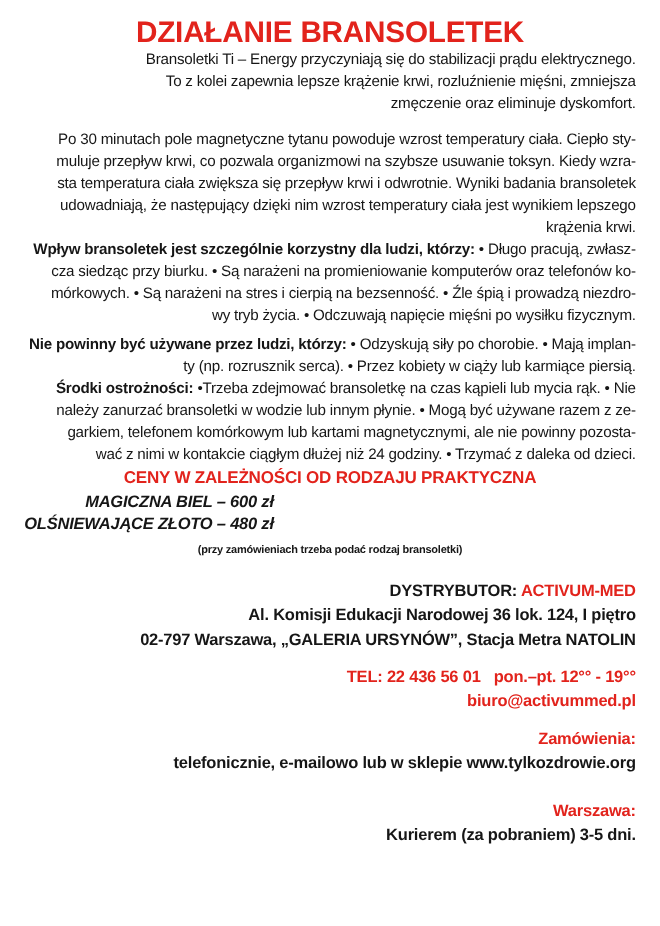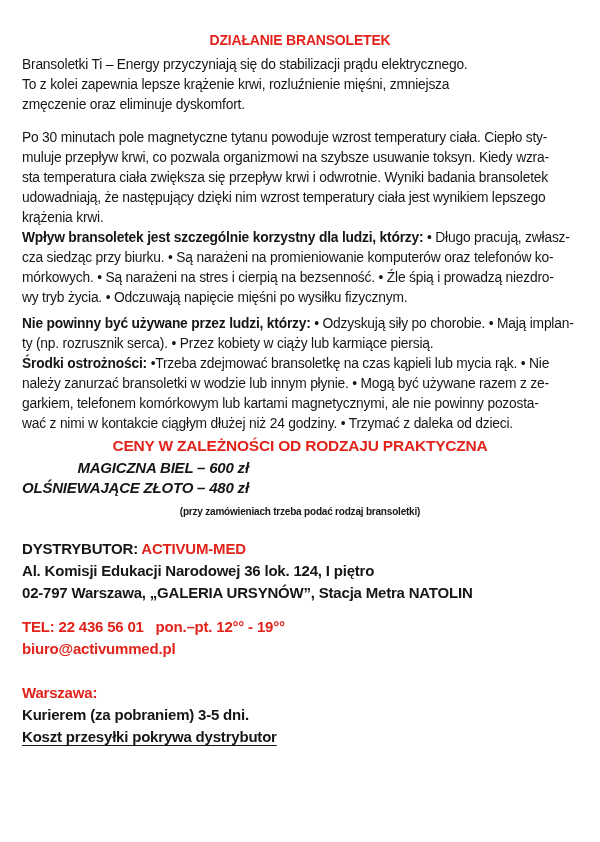--- a/index.html
+++ b/index.html
@@ -9,28 +9,28 @@
   }
   *{box-sizing:border-box;}
   html,body{margin:0;padding:0;}
   body{
     width:600px;height:842px;overflow:hidden;
     background:var(--paper);
     color:var(--ink);
     font-family:"Liberation Sans","DejaVu Sans",sans-serif;
   }
   .doc{padding:12px 22px 0;}
-  p{margin:0;}
+  p{margin:0;text-align:right;}
   h1,h2{margin:0;}
 
   .title{
-    margin-top:16px;
+    margin-top:5px;
     text-align:center;
     color:var(--red);
-    font-size:14px;line-height:24px;font-weight:700;
+    font-size:27px;line-height:24px;font-weight:700;
     letter-spacing:-0.2px;
   }
 
   .body-para{
     font-size:13.8px;line-height:20px;
     letter-spacing:-0.2px;
     white-space:nowrap; 
   }
   .intro{margin-top:3px;}
   .effects{margin-top:13px;}
@@ -93,16 +93,17 @@
   <div class="price-row">
     <div class="price-col right"><span class="b">MAGICZNA BIEL – 600 zł<br>OLŚNIEWAJĄCE ZŁOTO – 480 zł</span></div>
   </div>
 
   <div class="pricing-note">(przy zamówieniach trzeba podać rodzaj bransoletki)</div>
 
   <p class="info-para distributor"><span class="b">DYSTRYBUTOR: </span><span class="b r">ACTIVUM-MED</span><span class="b"><br>Al. Komisji Edukacji Narodowej 36 lok. 124, I piętro<br>02-797 Warszawa, „GALERIA URSYNÓW”, Stacja Metra NATOLIN</span></p>
 
   <p class="info-para contact"><span class="b r">TEL: 22 436 56 01&nbsp;&nbsp; pon.–pt. 12°° - 19°°<br>biuro@activummed.pl</span></p>
 
+  <p class="info-para orders"><span class="b r">Zamówienia:</span><span class="b"><br>telefonicznie, e-mailowo lub w sklepie www.tylkozdrowie.org</span></p>
 
-  <p class="info-para delivery"><span class="b r">Warszawa:</span><span class="b"><br>Kurierem (za pobraniem) 3-5 dni.<br></span><span class="b u">Koszt przesyłki pokrywa dystrybutor</span></p>
+  <p class="info-para delivery"><span class="b r">Warszawa:</span><span class="b"><br>Kurierem (za pobraniem) 3-5 dni.<br></span></p>
 
 </div>
 
 </body></html>

